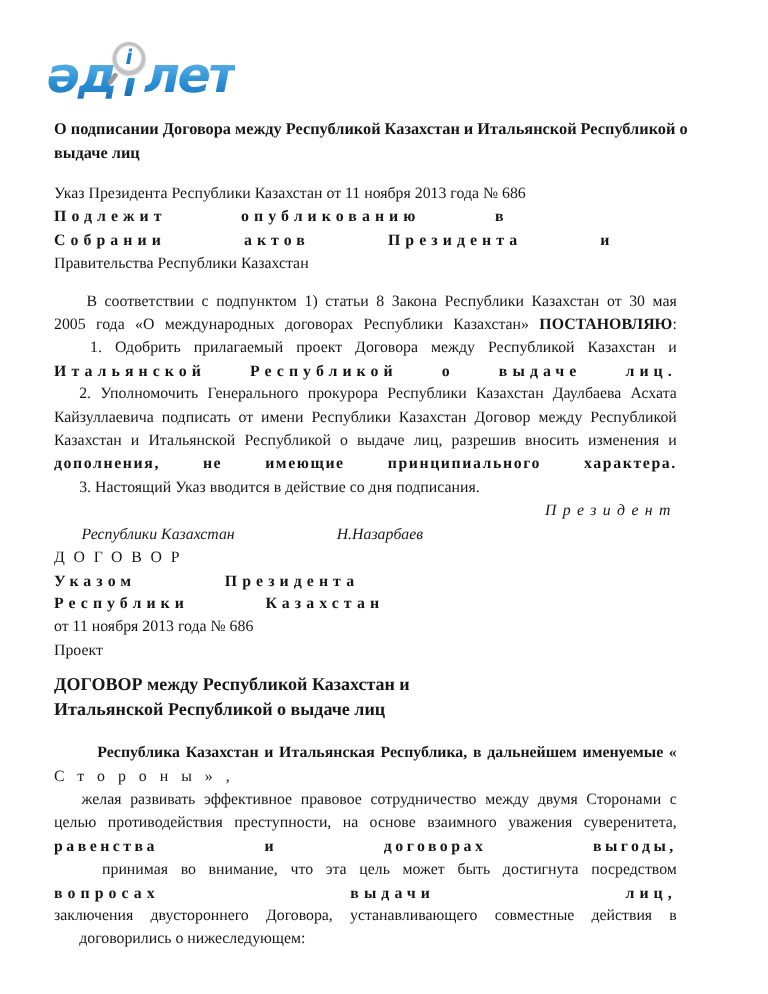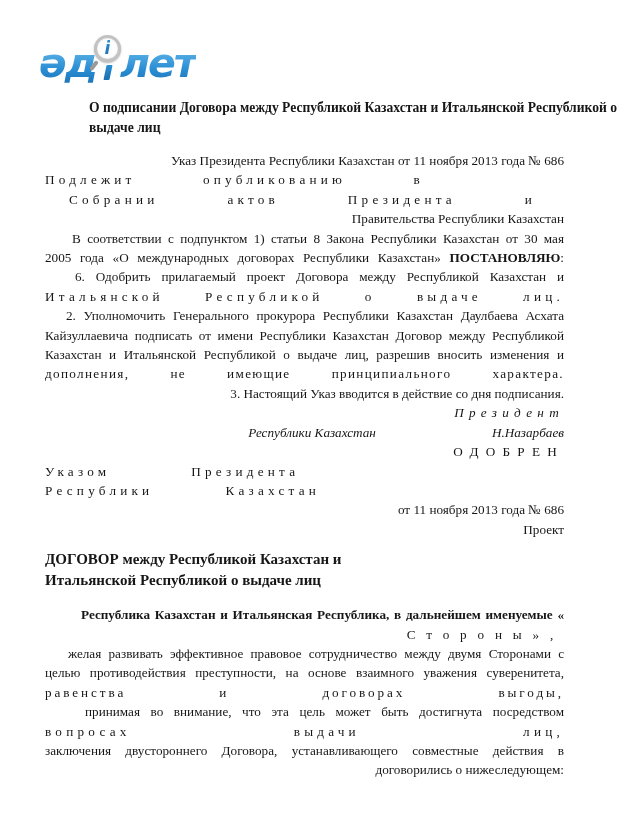--- a/index.html
+++ b/index.html
@@ -52,49 +52,49 @@
     background:linear-gradient(180deg,var(--logo-blue-mid),var(--logo-blue-dark));
     -webkit-background-clip:text;background-clip:text;
     -webkit-text-fill-color:transparent;color:var(--logo-blue-dark);
   }
   .glass-handle{
     position:absolute;left:-4px;top:17px;width:4px;height:11px;border-radius:2px;
     background:var(--glass-metal);transform:rotate(38deg);z-index:1;
   }
 
   
-  .line{font-size:13.2px;line-height:19.4px;white-space:nowrap;text-align:right;}
+  .line{font-size:13.2px;line-height:19.4px;white-space:nowrap;}
   .just{white-space:normal;text-align:justify;text-align-last:justify;}
   .title-block{margin:4px 0 13px;}
-  .title-line{font-weight:bold;font-size:13.6px;line-height:20px;white-space:nowrap;margin-left:44px;}
+  .title-line{font-weight:bold;font-size:13.6px;line-height:20px;white-space:nowrap;}
   .h2-block{margin:10px 0 14px;}
   .h2-line{font-weight:bold;font-size:15px;line-height:21px;white-space:nowrap;}
   .ind21{text-indent:21px;}
   .ind23{text-indent:23px;}
-  .ind27{text-indent:27px;}
+  .ind27{text-indent:27px;margin-top:12px;}
   .ind30{text-indent:30px;}
   .ind36{text-indent:36px;font-weight:bold;}
   .ind40{text-indent:40px;}
   .b{font-weight:bold;}
   .it{font-style:italic;}
   .right{text-align:right;}
 
   
-  .spread{display:flex;justify-content:space-between;letter-spacing:.32em;}
+  .spread{display:flex;justify-content:space-between;letter-spacing:.32em;font-weight:bold;}
   .spread span{white-space:nowrap;}
   .w49{width:49%;}
   .w53{width:53%;}
   .w73{width:73%;}
-  .w90{width:90%;margin-left:24px;}
+  .w90{width:90%;}
   .ls-light{letter-spacing:.1em;gap:20px;}
   .ls-med{letter-spacing:.22em;}
   .ls-word{letter-spacing:.55em;}
   .ls-wide{letter-spacing:.82em;}
   .ls-pres{letter-spacing:.4em;}
-  .sig-gap{margin-left:116px;}
+  .sig-gap{margin-left:85px;}
 </style>
 </head>
 <body>
 
 <div class="page">
 
   <div class="logo">
     <span class="logo-text">әд</span><span class="logo-glass"><span class="glass-stem"></span><span class="glass-handle"></span><span class="glass-circle">
           <span class="glass-i">i</span>
         </span></span><span class="logo-text">лет</span>
@@ -114,21 +114,21 @@
   <div class="line spread w90">
       <span>Собрании</span>
       <span>актов</span>
       <span>Президента</span>
       <span>и</span>
     </div>
   <div class="line">Правительства Республики Казахстан</div>
 
   <div class="line just ind27">В соответствии с подпунктом 1) статьи 8 Закона Республики Казахстан от 30 мая</div>
   <div class="line just"><span>2005 года «О международных договорах Республики Казахстан»</span> <span class="b">ПОСТАНОВЛЯЮ</span><span>:</span></div>
-  <div class="line just ind30">6. Одобрить прилагаемый проект Договора между Республикой Казахстан и</div>
+  <div class="line just ind30">1. Одобрить прилагаемый проект Договора между Республикой Казахстан и</div>
   <div class="line spread">
       <span>Итальянской</span>
       <span>Республикой</span>
       <span>о</span>
       <span>выдаче</span>
       <span>лиц.</span>
     </div>
   <div class="line just ind21">2. Уполномочить Генерального прокурора Республики Казахстан Даулбаева Асхата</div>
   <div class="line just">Кайзуллаевича подписать от имени Республики Казахстан Договор между Республикой</div>
   <div class="line just">Казахстан и Итальянской Республикой о выдаче лиц, разрешив вносить изменения и</div>
@@ -137,21 +137,21 @@
       <span>не</span>
       <span>имеющие</span>
       <span>принципиального</span>
       <span>характера.</span>
     </div>
   <div class="line ind21">3. Настоящий Указ вводится в действие со дня подписания.</div>
 
   <div class="line it right ls-pres">Президент</div>
   <div class="line it ind23"><span>Республики Казахстан</span><span class="sig-gap">Н.Назарбаев</span></div>
 
-  <div class="line ls-word">ОДОБРЕН</div>
+  <div class="line ls-word">ДОГОВОР</div>
   <div class="line spread w49">
       <span>Указом</span>
       <span>Президента</span>
     </div>
   <div class="line spread w53">
       <span>Республики</span>
       <span>Казахстан</span>
     </div>
   <div class="line">от 11 ноября 2013 года № 686</div>
   <div class="line">Проект</div>

